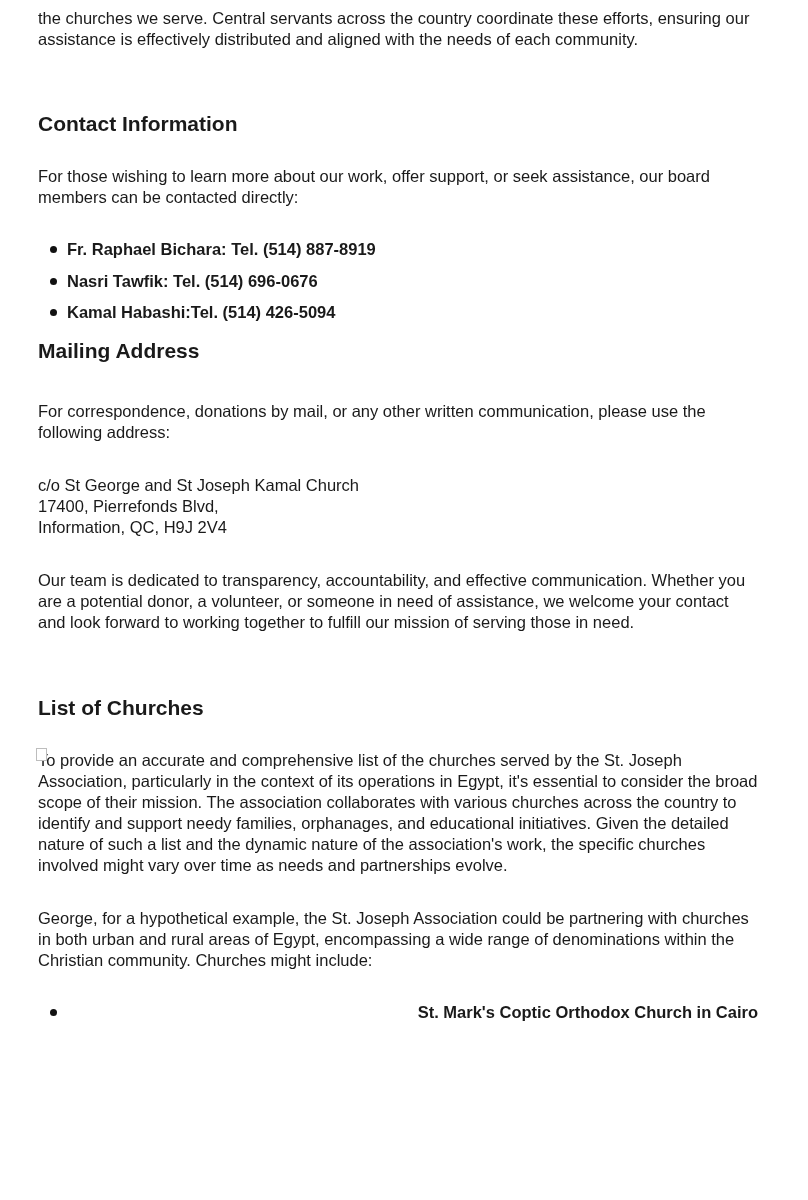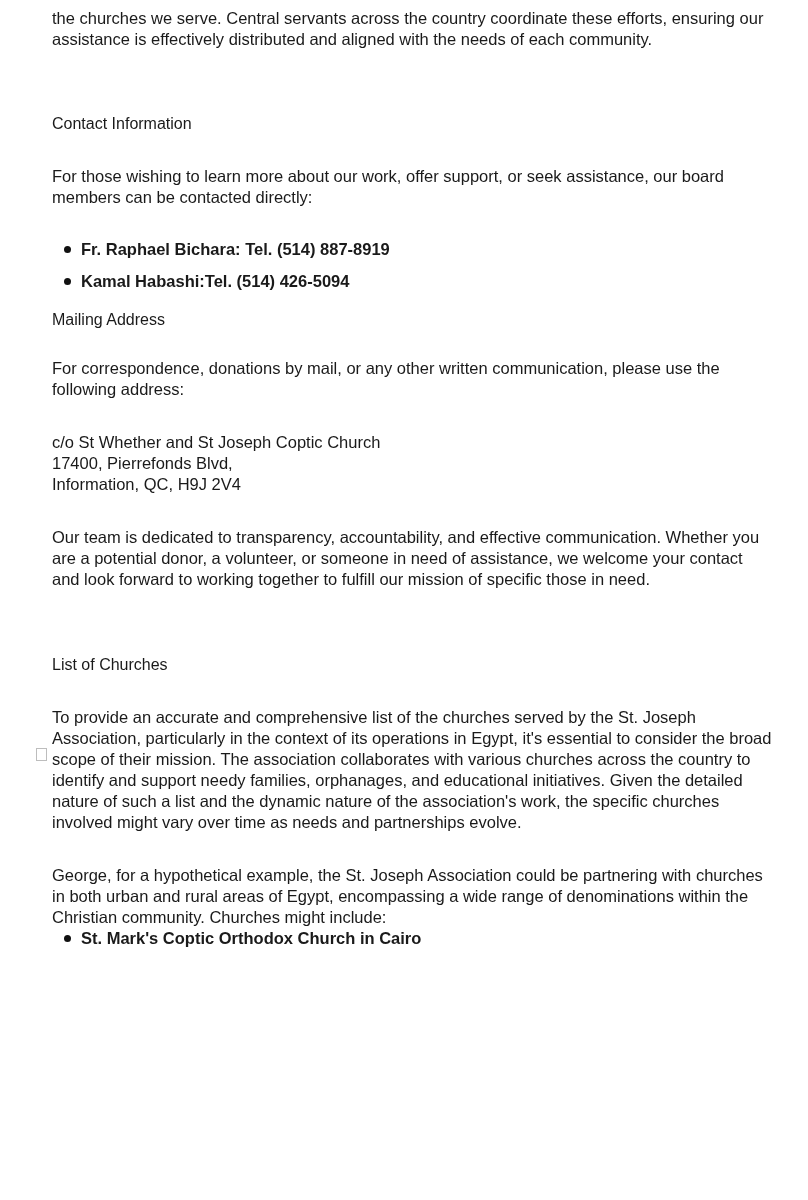--- a/index.html
+++ b/index.html
@@ -1,23 +1,23 @@
 <!DOCTYPE html>
 <html><head>
 <meta charset="utf-8">
 <style>
   html, body { margin: 0; padding: 0; background: #ffffff; }
   body {
     width: 808px; height: 1200px; overflow: hidden; position: relative;
     font-family: "Liberation Sans", sans-serif; color: #1a1a1a;
     font-size: 16.5px; line-height: 21px;
   }
-  .page { position: absolute; left: 52px; top: 10px; width: 720px; }
+  .page { position: absolute; left: 38px; top: 10px; width: 720px; }
   p { margin: 0; }
-  .heading { font-weight: normal; font-size: 16px; }
+  .heading { font-weight: bold; font-size: 21px; }
   ul { margin: 0; padding: 0; list-style: none; font-weight: bold; }
   li { position: relative; padding-left: 29px; }
   li::before {
     content: ""; position: absolute; left: 12px; top: 7px;
     width: 7px; height: 7px; border-radius: 50%; background: #111;
   }
   .contact-list li { margin-bottom: 10.5px; }
   .church-list li { margin-bottom: 10.5px; }
   .checkbox {
     position: absolute; left: 36px; top: 748px;
@@ -28,36 +28,37 @@
 <body>
 
 <div class="page">
   <p style="margin-top:-2px;">the churches we serve. Central servants across the country coordinate these efforts, ensuring our assistance is effectively distributed and aligned with the needs of each community.</p>
 
   <p class="heading" style="margin-top:63px;">Contact Information</p>
   <p style="margin-top:32px;">For those wishing to learn more about our work, offer support, or seek assistance, our board members can be contacted directly:</p>
 
   <ul class="contact-list" style="margin-top:31px;">
     <li>Fr. Raphael Bichara: Tel. (514) 887-8919</li>
+    <li>Nasri Tawfik: Tel. (514) 696-0676</li>
     <li>Kamal Habashi:Tel. (514) 426-5094</li>
   </ul>
 
   <p class="heading" style="margin-top:17px;">Mailing Address</p>
-  <p style="margin-top:28px;">For correspondence, donations by mail, or any other written communication, please use the following address:</p>
+  <p style="margin-top:40px;">For correspondence, donations by mail, or any other written communication, please use the following address:</p>
 
   <div style="margin-top:32px;">
-    <p>c/o St Whether and St Joseph Coptic Church</p>
+    <p>c/o St George and St Joseph Kamal Church</p>
     <p>17400, Pierrefonds Blvd,</p>
     <p>Information, QC, H9J 2V4</p>
   </div>
 
-  <p style="margin-top:32px;">Our team is dedicated to transparency, accountability, and effective communication. Whether you are a potential donor, a volunteer, or someone in need of assistance, we welcome your contact and look forward to working together to fulfill our mission of specific those in need.</p>
+  <p style="margin-top:32px;">Our team is dedicated to transparency, accountability, and effective communication. Whether you are a potential donor, a volunteer, or someone in need of assistance, we welcome your contact and look forward to working together to fulfill our mission of serving those in need.</p>
 
   <p class="heading" style="margin-top:64px;">List of Churches</p>
   <p style="margin-top:32px;">To provide an accurate and comprehensive list of the churches served by the St. Joseph Association, particularly in the context of its operations in Egypt, it's essential to consider the broad scope of their mission. The association collaborates with various churches across the country to identify and support needy families, orphanages, and educational initiatives. Given the detailed nature of such a list and the dynamic nature of the association's work, the specific churches involved might vary over time as needs and partnerships evolve.</p>
   <p style="margin-top:32px;">George, for a hypothetical example, the St. Joseph Association could be partnering with churches in both urban and rural areas of Egypt, encompassing a wide range of denominations within the Christian community. Churches might include:</p>
 
-  <ul class="church-list" style="">
+  <ul class="church-list" style="margin-top:31px;text-align:right;">
     <li>St. Mark's Coptic Orthodox Church in Cairo</li>
   </ul>
 </div>
 
 <div class="checkbox"></div>
 
 </body></html>

